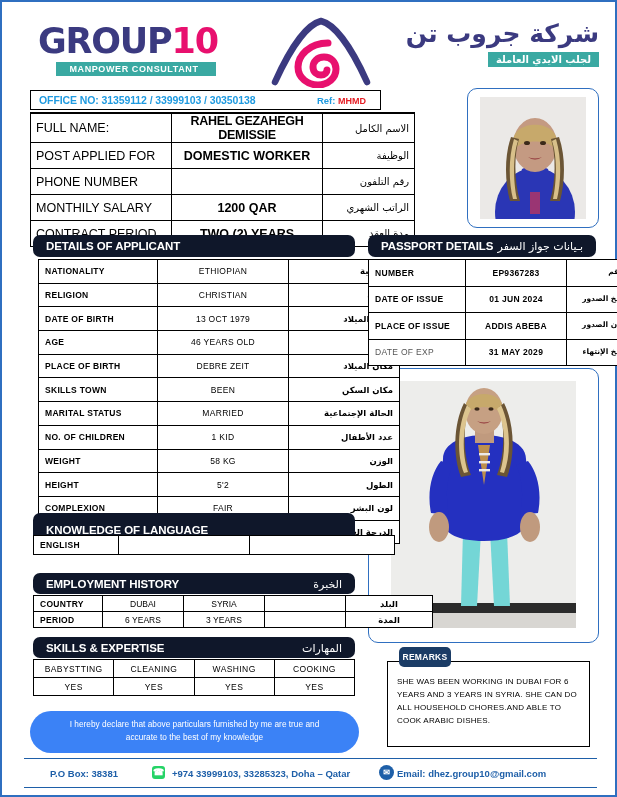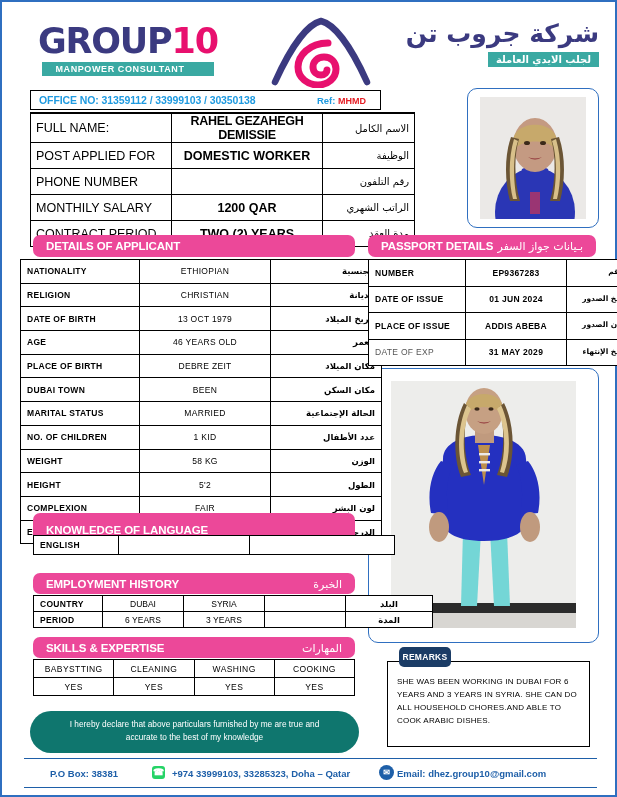--- a/index.html
+++ b/index.html
@@ -46,23 +46,23 @@
   .logo-word .g10a { color: #3b3a80; }
   .logo-word .g10b { color: #e8106e; }
   .logo-sub {
     margin-top: 3px;
     background: #3aa9a2;
     color: #ffffff;
     font-size: 9px;
     font-weight: bold;
     letter-spacing: 0.6px;
     text-align: center;
-    padding: 2px 16px 2px 0;
+    padding: 2px 4px 2px 0;
     width: 156px;
-    margin-left: 4px;
+    margin-left: 18px;
   }
   .logo-center {
     position: absolute;
     left: 255px; top: 8px;
     width: 112px; height: 72px;
   }
   .logo-right {
     position: absolute;
     right: 8px; top: 12px;
     text-align: right;
@@ -154,21 +154,21 @@
     position: absolute;
     overflow: hidden;
     background: #e9e9ea;
   }
   #photo-head .photo-inner { left: 12px; top: 8px; right: 12px; bottom: 8px; }
   #photo-full .photo-inner { left: 22px; top: 12px; right: 22px; bottom: 14px; }
 
   
   .sec {
     position: absolute;
-    background: #ec4899;
+    background: #0f172a;
     border-radius: 7px;
     color: #fff;
     box-sizing: border-box;
   }
   .sec .sec-en {
     position: absolute;
     left: 13px; top: 50%;
     transform: translateY(-50%);
     font-size: 11.5px;
     font-weight: bold;
@@ -194,21 +194,21 @@
     font-size: 8.5px;
     padding: 0 6px;
     vertical-align: middle;
     background: #fff;
   }
   .dt td.k { font-weight: bold; letter-spacing: 0.3px; }
   .dt td.v { text-align: center; letter-spacing: 0.3px; }
   .dt td.a { text-align: right; direction: rtl; font-size: 8.5px; font-weight: bold; font-family: "DejaVu Sans", sans-serif; }
 
   
-  #applicant-table { left: 18px; top: 257px; width: 322px; padding-left: 36px; }
+  #applicant-table { left: 36px; top: 257px; width: 322px; padding-left: 36px; }
   #applicant-table td { height: 22.7px; }
   #applicant-table .k { width: 106px; }
   #applicant-table .v { width: 118px; }
   #applicant-table .a { width: 98px; }
 
   
   #passport-table { left: 366px; top: 257px; width: 228px; }
   #passport-table td { height: 25.5px; }
   #passport-table .k { width: 84px; }
   #passport-table .v { width: 88px; text-align: center; font-weight: bold; }
@@ -231,21 +231,21 @@
 
   
   #skills-table { left: 31px; top: 657px; width: 322px; }
   #skills-table td { height: 17px; text-align: center; letter-spacing: 0.4px; }
 
   
   .declaration {
     position: absolute;
     left: 28px; top: 709px;
     width: 329px; height: 42px;
-    background: #0f766e;
+    background: #3b82f6;
     border-radius: 21px;
     color: #fff;
     font-size: 8.3px;
     line-height: 1.6;
     text-align: center;
     padding: 7px 26px 0 26px;
     box-sizing: border-box;
   }
 
   
@@ -471,21 +471,21 @@
           <td class="k">AGE</td>
           <td class="v">46 YEARS OLD</td>
           <td class="a">العمر</td>
         </tr>
         <tr>
           <td class="k">PLACE OF BIRTH</td>
           <td class="v">DEBRE ZEIT</td>
           <td class="a">مكان الميلاد</td>
         </tr>
         <tr>
-          <td class="k">DUBAI TOWN</td>
+          <td class="k">SKILLS TOWN</td>
           <td class="v">BEEN</td>
           <td class="a">مكان السكن</td>
         </tr>
         <tr>
           <td class="k">MARITAL STATUS</td>
           <td class="v">MARRIED</td>
           <td class="a">الحالة الإجتماعية</td>
         </tr>
         <tr>
           <td class="k">NO. OF CHILDREN</td>

